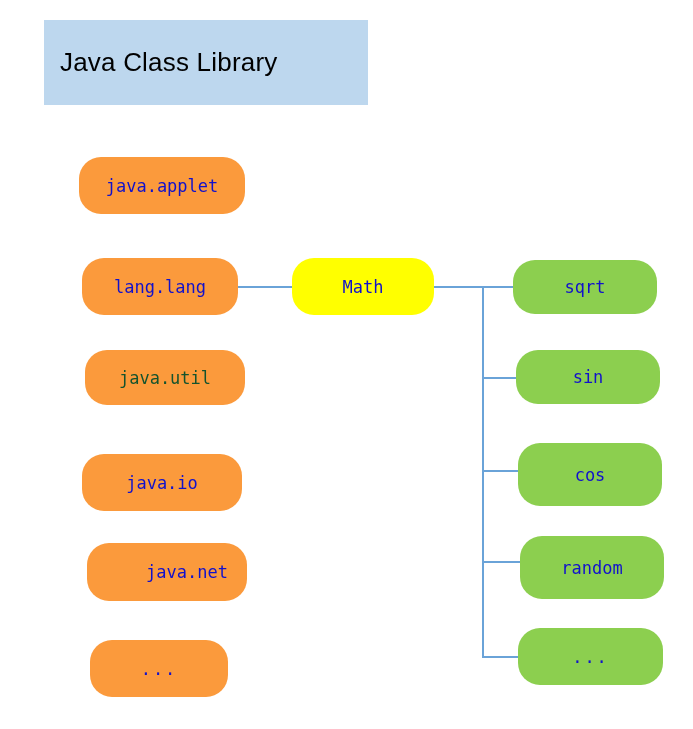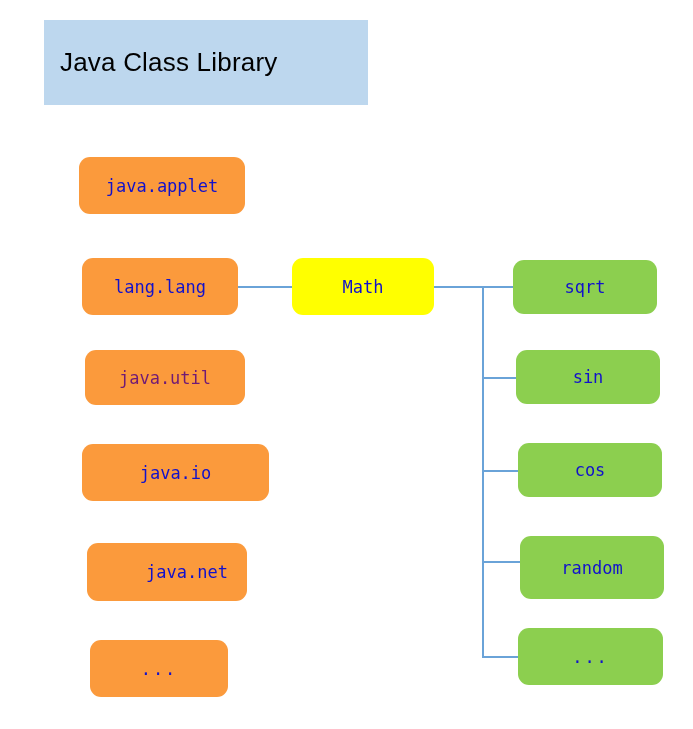--- a/index.html
+++ b/index.html
@@ -27,21 +27,21 @@
   .banner-label {
     font-family: "Liberation Sans", sans-serif;
     font-size: 26px;
     color: #000000;
     letter-spacing: 0.2px;
     white-space: nowrap;
   }
   .node {
     position: absolute;
     box-sizing: border-box;
-    border-radius: 11px;
+    border-radius: 22px;
     display: flex;
     align-items: center;
     justify-content: center;
   }
   .node-label {
     font-family: "DejaVu Sans Mono", monospace;
     font-size: 17px;
     color: #1111CC;
     white-space: nowrap;
     letter-spacing: 0px;
@@ -79,23 +79,23 @@
     </div>
 
   <div id="packages-layer">
       <div class="node pkg" style="left: 79px; top: 157px; width: 166px; height: 57px;">
         <span class="node-label" style="color: rgb(17, 17, 204);">java.applet</span>
       </div>
       <div class="node pkg" style="left: 82px; top: 258px; width: 156px; height: 57px;">
         <span class="node-label" style="color: rgb(17, 17, 204);">lang.lang</span>
       </div>
       <div class="node pkg" style="left: 85px; top: 350px; width: 160px; height: 55px;">
-        <span class="node-label" style="color: #701a75;">java.util</span>
+        <span class="node-label" style="color: #14532d;">java.util</span>
       </div>
-      <div class="node pkg" style="left: 82px; top: 444px; width: 187px; height: 57px;">
+      <div class="node pkg" style="left: 82px; top: 454px; width: 160px; height: 57px;">
         <span class="node-label" style="color: rgb(17, 17, 204);">java.io</span>
       </div>
       <div class="node pkg" style="left: 87px; top: 543px; width: 160px; height: 58px; padding-left: 40px;">
         <span class="node-label" style="color: rgb(17, 17, 204);">java.net</span>
       </div>
       <div class="node pkg ellipsis" style="left: 90px; top: 640px; width: 138px; height: 57px;">
         <span class="node-label" style="color: rgb(17, 17, 204);">...</span>
       </div>
     </div>
 
@@ -105,21 +105,21 @@
       </div>
     </div>
 
   <div id="methods-layer">
       <div class="node meth" style="left: 513px; top: 260px; width: 144px; height: 54px;">
         <span class="node-label" style="color: rgb(17, 17, 204);">sqrt</span>
       </div>
       <div class="node meth" style="left: 516px; top: 350px; width: 144px; height: 54px;">
         <span class="node-label" style="color: rgb(17, 17, 204);">sin</span>
       </div>
-      <div class="node meth" style="left: 518px; top: 443px; width: 144px; height: 54px;">
+      <div class="node meth" style="left: 518px; top: 443px; width: 144px; height: 63px;">
         <span class="node-label" style="color: rgb(17, 17, 204);">cos</span>
       </div>
       <div class="node meth" style="left: 520px; top: 536px; width: 144px; height: 63px;">
         <span class="node-label" style="color: rgb(17, 17, 204);">random</span>
       </div>
       <div class="node meth ellipsis" style="left: 518px; top: 628px; width: 145px; height: 57px;">
         <span class="node-label" style="color: rgb(17, 17, 204);">...</span>
       </div>
     </div>
 

